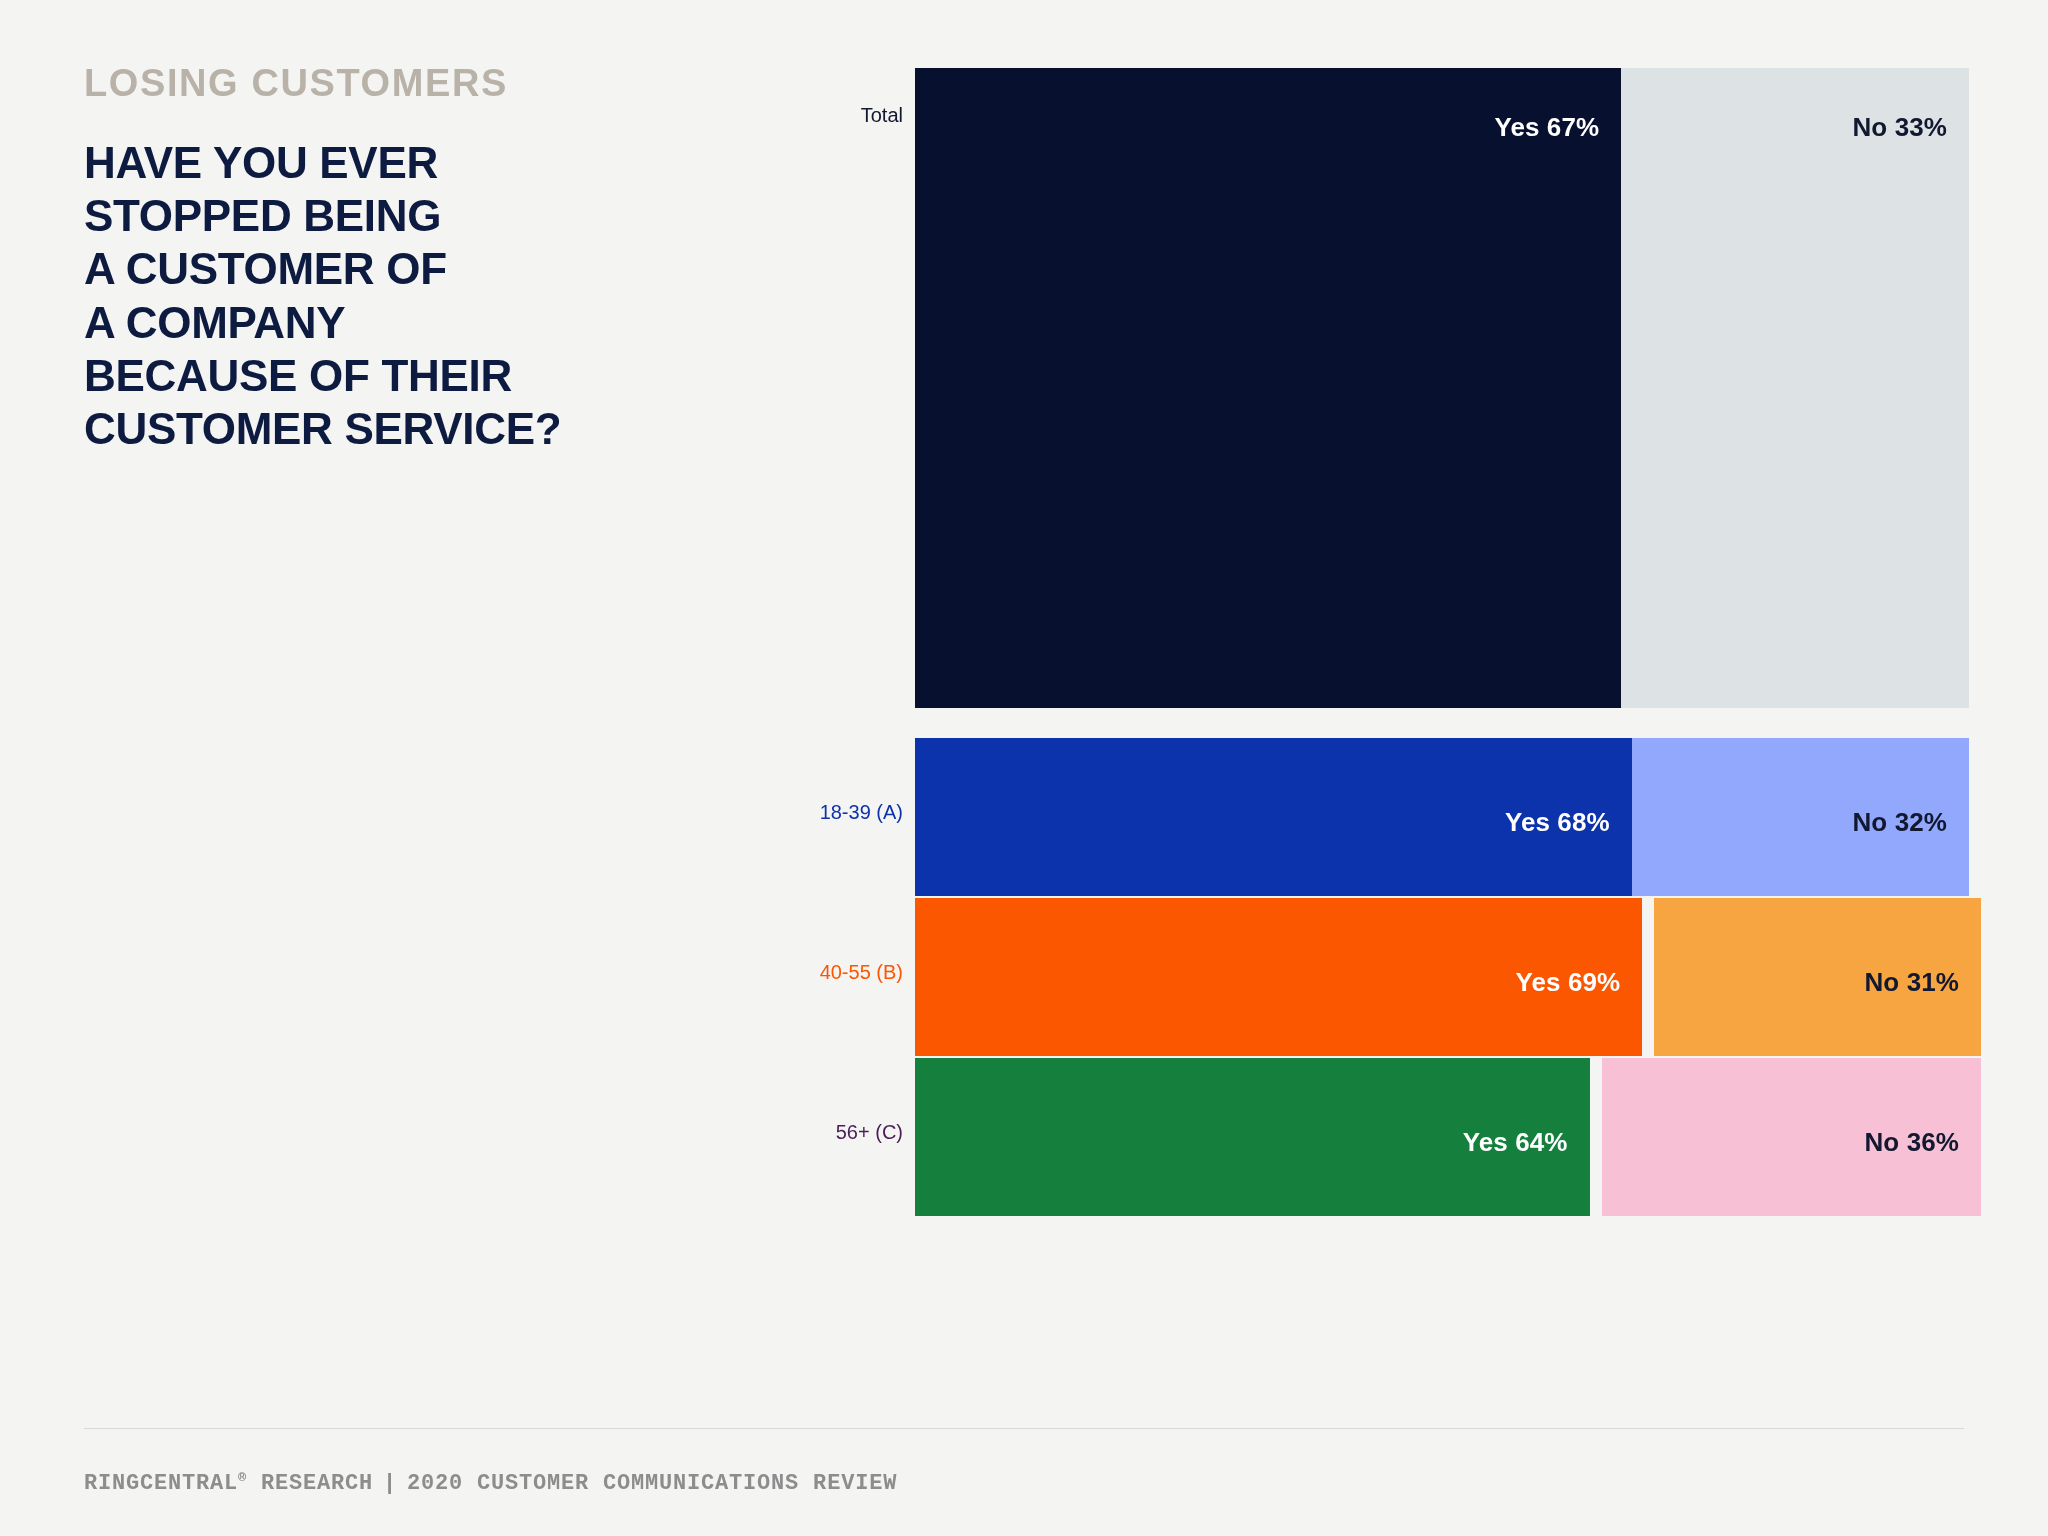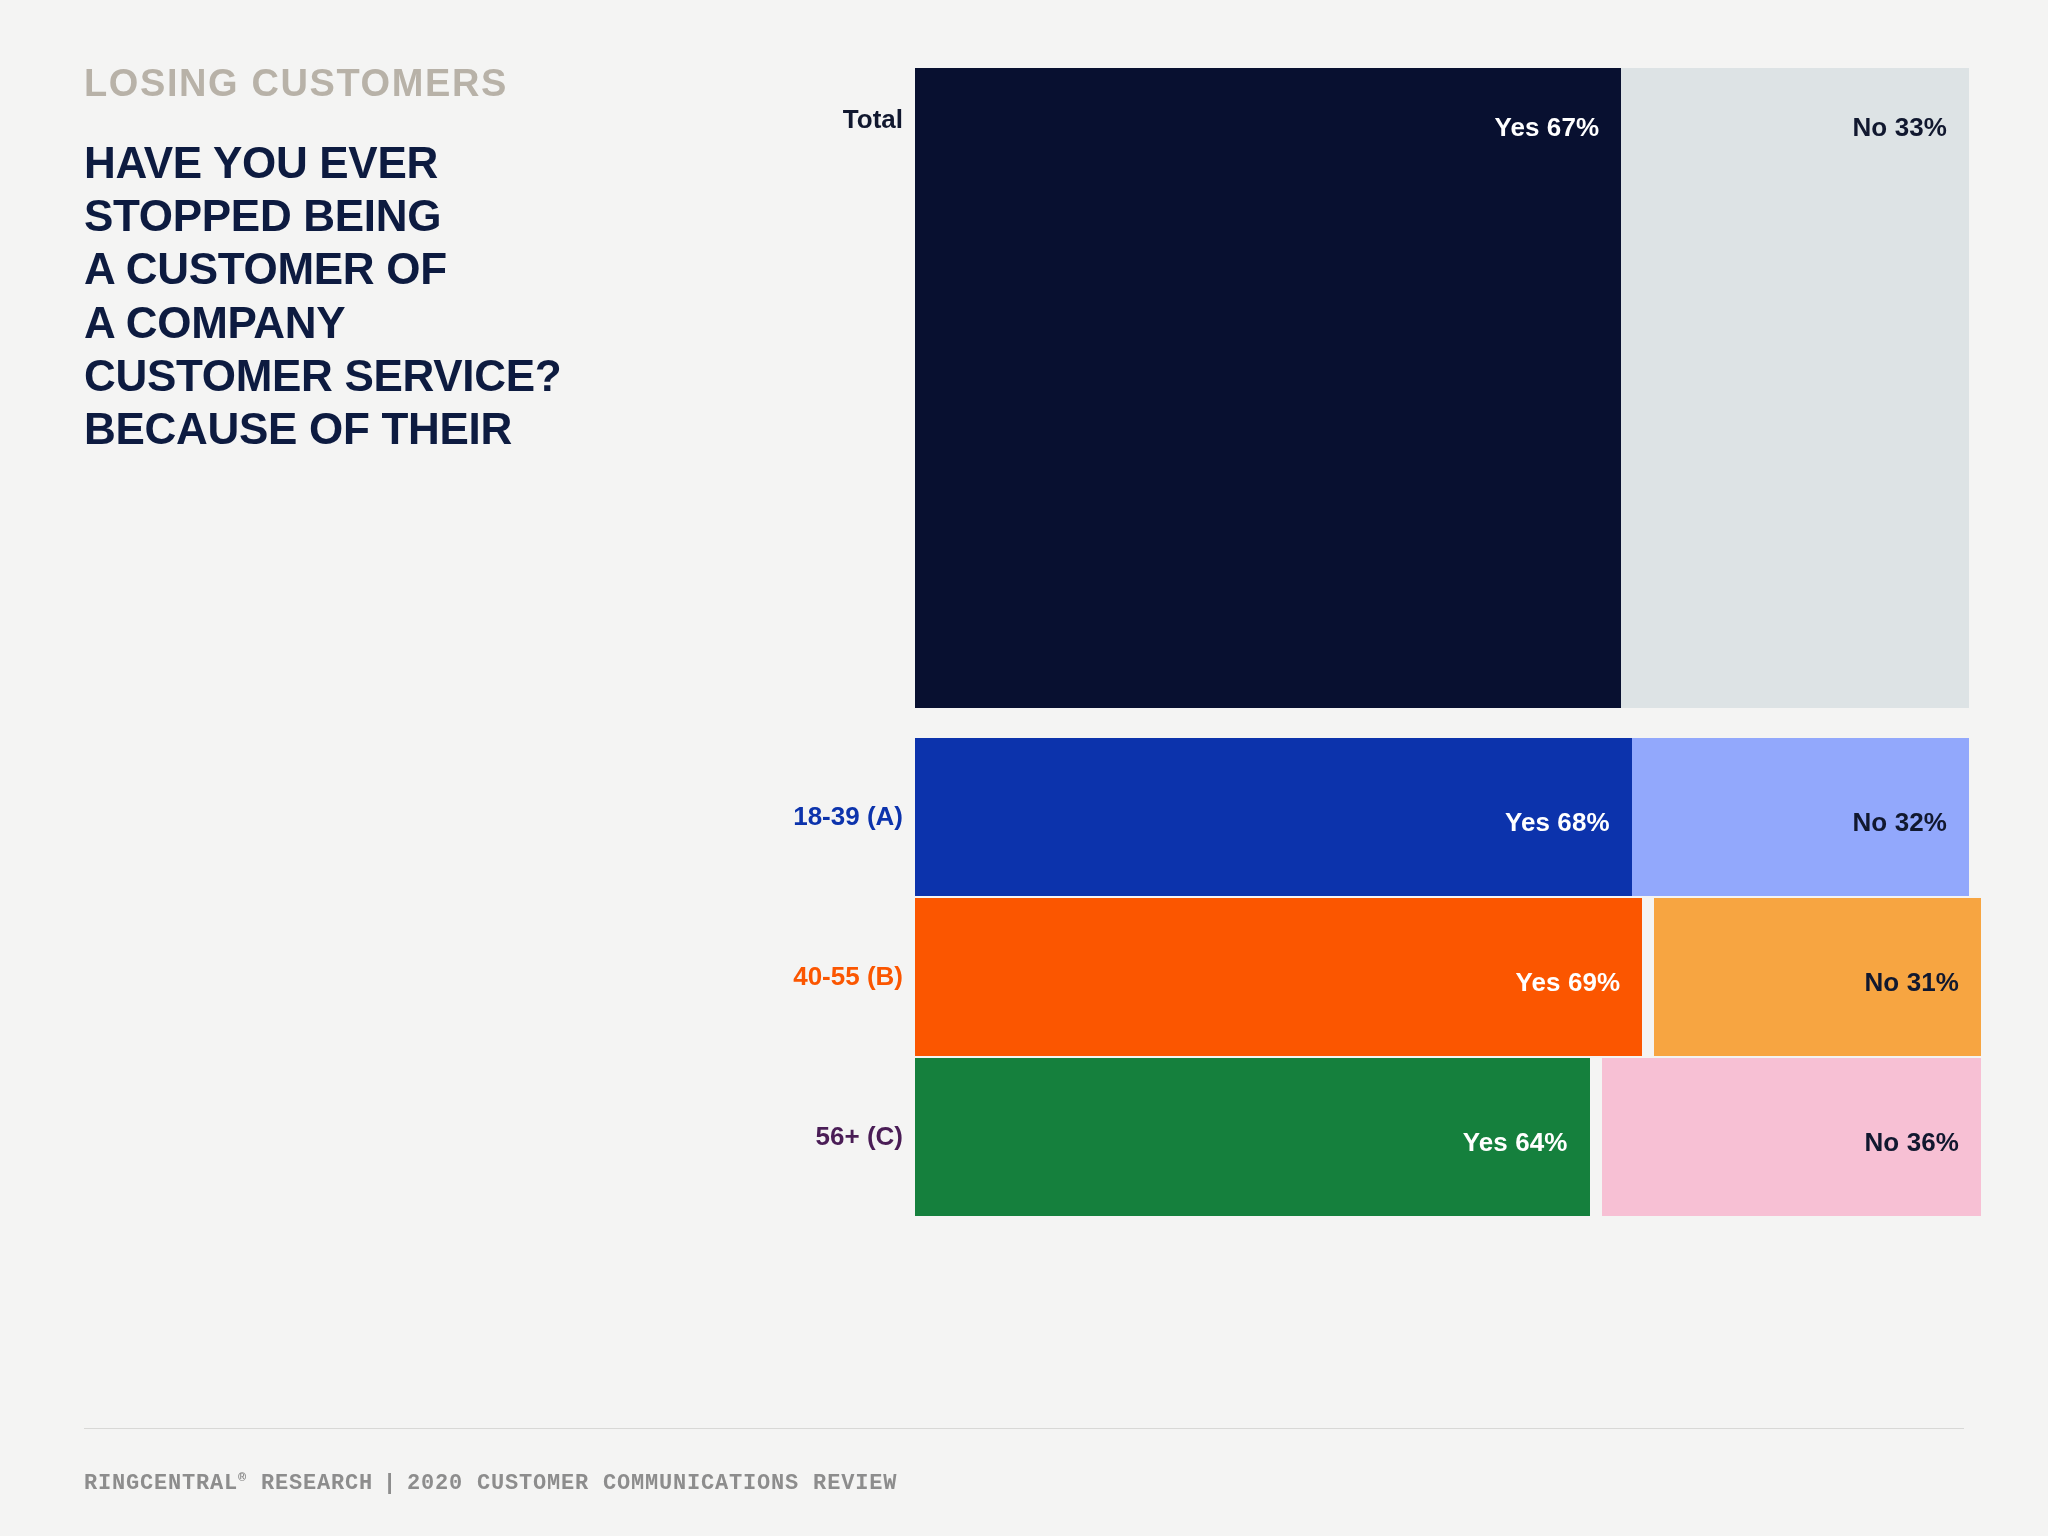--- a/index.html
+++ b/index.html
@@ -86,22 +86,22 @@
     white-space: nowrap;
   }
   .bar-row.total .seg .seg-label { top: 44px; }
   .bar-row.group .seg .seg-label { top: 12px; bottom: 0; height: 32px; margin: auto 0; }
 
   
   .row-label {
     position: absolute;
     right: calc(100% + 12px);
     top: 36px;
-    font-size: 26px;
-    font-weight: bold;
+    font-size: 20px;
+    font-weight: normal;
     white-space: nowrap;
     text-align: center;
   }
   .bar-row.group .row-label {
     top: 0; bottom: 0; height: 32px; margin: auto 0;
   }
 
   
   .footer-rule {
     position: absolute;
@@ -130,22 +130,22 @@
 
 <div class="slide">
 
   <div class="left-col">
     <div class="eyebrow" style="color: rgb(184, 178, 168);">LOSING CUSTOMERS</div>
     <h1 class="headline" style="color: rgb(13, 27, 64);">
       <span class="hl-line">HAVE YOU EVER</span>
       <span class="hl-line">STOPPED BEING</span>
       <span class="hl-line">A CUSTOMER OF</span>
       <span class="hl-line">A COMPANY</span>
+      <span class="hl-line">BECAUSE OF THEIR</span>
       <span class="hl-line">CUSTOMER SERVICE?</span>
-      <span class="hl-line">BECAUSE OF THEIR</span>
     </h1>
   </div>
 
   <div class="chart">
 
     <div class="bar-row total">
       <span class="row-label" style="color: rgb(17, 24, 47);">Total</span>
       <div class="seg" style="flex: 0 0 67%; background: rgb(8, 16, 48);">
         <span class="seg-label" style="color: rgb(255, 255, 255);">Yes 67%</span>
       </div>

